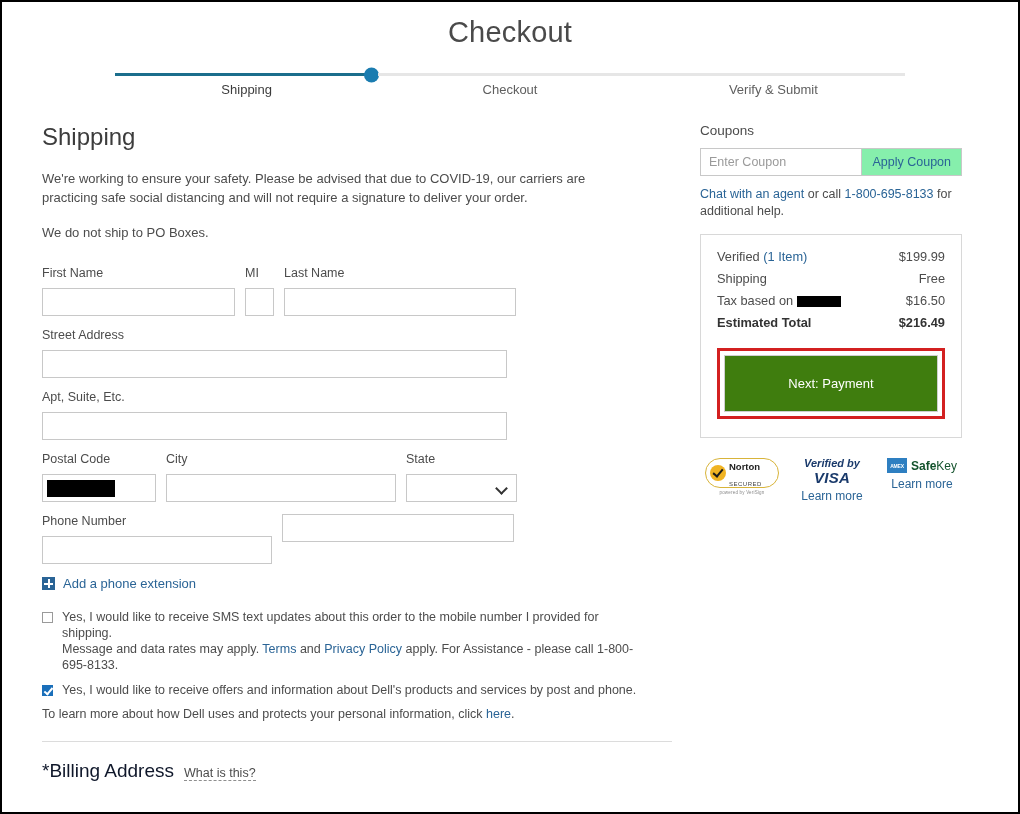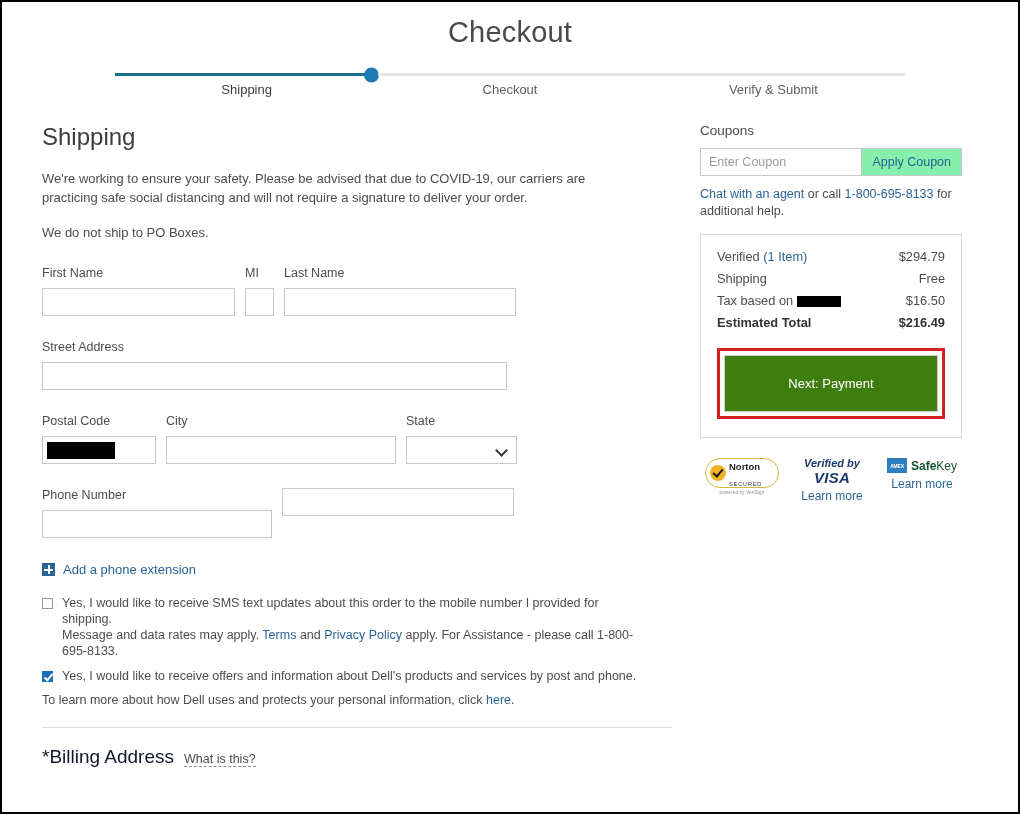--- a/index.html
+++ b/index.html
@@ -96,21 +96,21 @@
     line-height: 19px;
     color: #4c4c4c;
     margin: 0 0 16px 0;
     max-width: 600px;
   }
   p.note.short { margin-bottom: 24px; }
 
   .field-row {
     display: flex;
     gap: 10px;
-    margin-bottom: 24px;
+    margin-bottom: 12px;
   }
   .field { display: flex; flex-direction: column; }
   .field label {
     font-size: 12.5px;
     color: #4c4c4c;
     margin-bottom: 6px;
     height: 16px;
   }
   .input-box {
     height: 28px;
@@ -463,20 +463,26 @@
         </div>
       </div>
 
       <div class="field-row">
         <div class="field w-full">
           <label>Street Address</label>
           <div class="input-box"></div>
         </div>
       </div>
 
+      <div class="field-row">
+        <div class="field w-full">
+          <label>Apt, Suite, Etc.</label>
+          <div class="input-box"></div>
+        </div>
+      </div>
 
       <div class="field-row">
         <div class="field w-postal">
           <label>Postal Code</label>
           <div class="input-box">
             <span class="redaction" style="width:68px"></span>
           </div>
         </div>
         <div class="field w-city">
           <label>City</label>
@@ -552,21 +558,21 @@
         <span class="link">1-800-695-8133</span>
         <span>for additional help.</span>
       </p>
 
       <div class="summary-box">
         <div class="sum-row">
           <span>
             <span>Verified</span>
             <span class="link">(1 Item)</span>
           </span>
-          <span>$294.79</span>
+          <span>$199.99</span>
         </div>
         <div class="sum-row">
           <span>Shipping</span>
           <span>Free</span>
         </div>
         <div class="sum-row">
           <span>
             <span>Tax based on</span><span class="tax-redaction"></span>
           </span>
           <span>$16.50</span>

